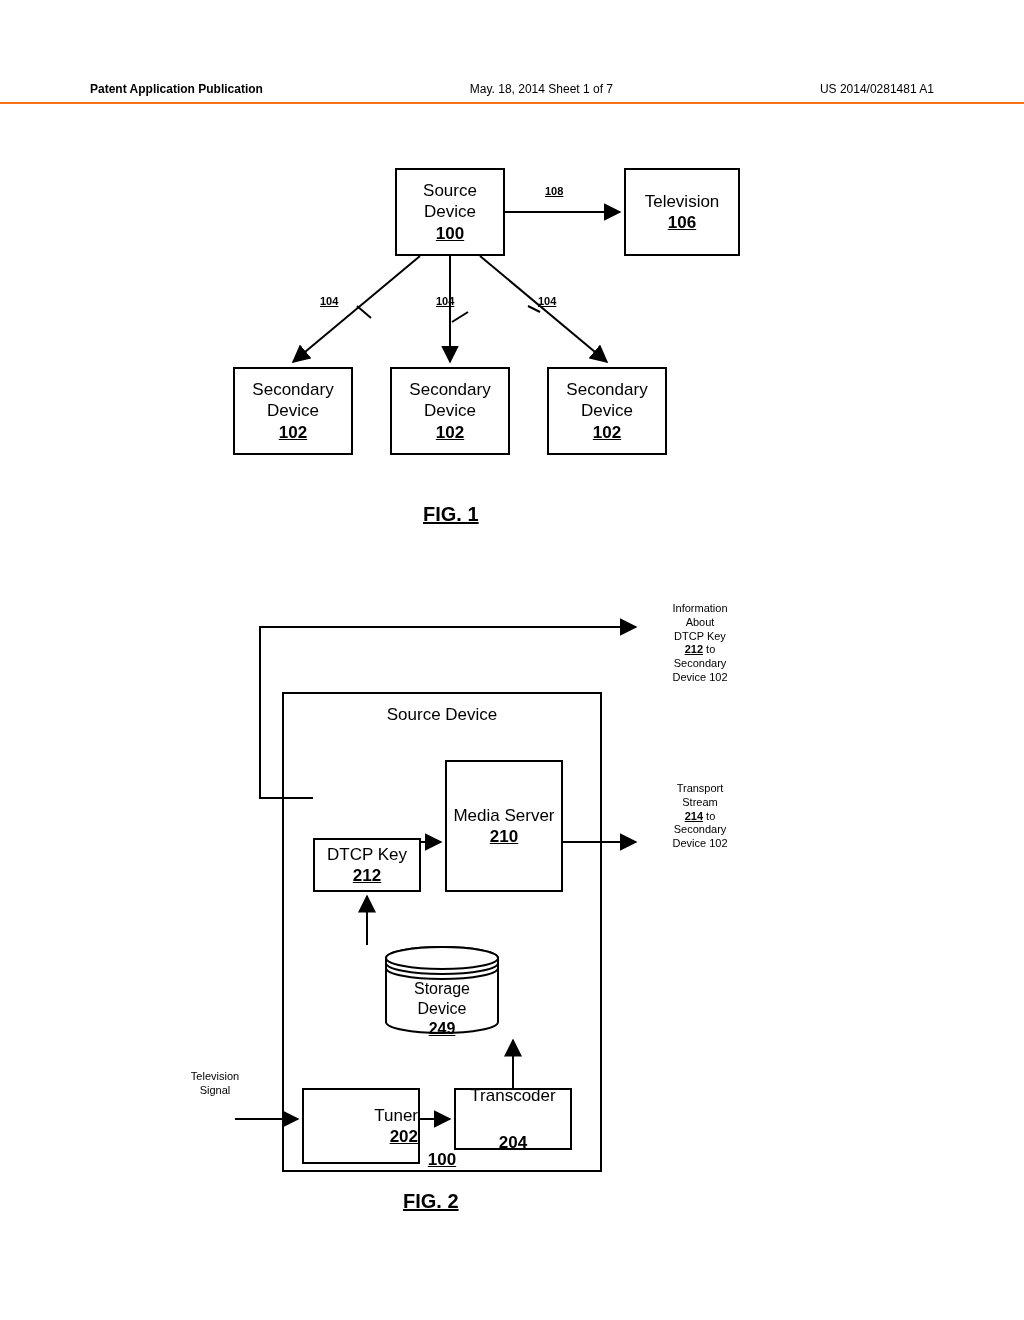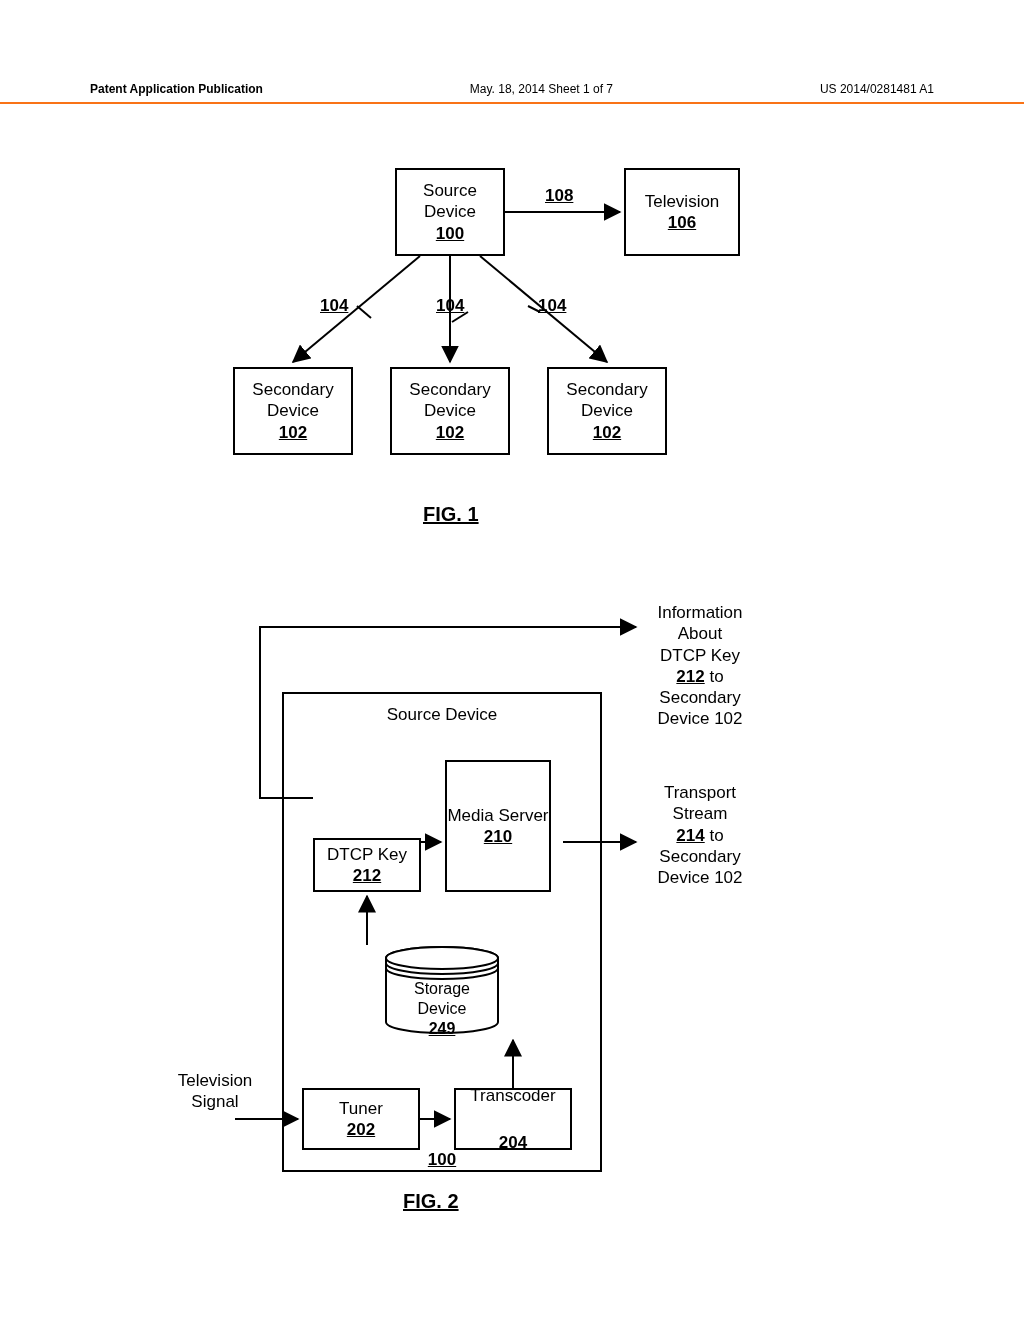--- a/index.html
+++ b/index.html
@@ -42,21 +42,21 @@
   .ref { text-decoration: underline; font-weight: bold; }
   .fig-label {
     position: absolute;
     font-weight: bold;
     text-decoration: underline;
     font-size: 20px;
   }
   .free-label {
     position: absolute;
     text-align: center;
-    font-size: 17px;
+    font-size: 11px;
     line-height: 1.25;
   }
   svg.overlay {
     position: absolute;
     left: 0; top: 0;
     width: 1024px; height: 1320px;
     pointer-events: none;
   }
 </style>
 </head>
@@ -107,41 +107,41 @@
   <div class="box" style="left:282px; top:692px; width:320px; height:480px; justify-content:space-between; padding-top:10px;">
     <div>Source Device</div>
     <div class="ref">100</div>
   </div>
 
   <div class="box" style="left:313px; top:838px; width:108px; height:54px;">
     <div>DTCP Key</div>
     <div class="ref">212</div>
   </div>
 
-  <div class="box" style="left:445px; top:760px; width:106px; height:132px;">
+  <div class="box" style="left:445px; top:760px; width:118px; height:132px;">
     <div>Media Server</div>
     <div class="ref">210</div>
   </div>
 
   <div style="position:absolute; left:384px; top:945px; width:116px; height:90px;">
     <svg width="116" height="90" viewBox="0 0 116 90">
       <ellipse cx="58" cy="13" rx="56" ry="11" fill="#fff" stroke="#000" stroke-width="2"></ellipse>
       <path d="M2 13 L2 77 A56 11 0 0 0 114 77 L114 13" fill="#fff" stroke="#000" stroke-width="2"></path>
       <ellipse cx="58" cy="13" rx="56" ry="11" fill="#fff" stroke="#000" stroke-width="2"></ellipse>
       <path d="M2 18 A56 11 0 0 0 114 18" fill="none" stroke="#000" stroke-width="2"></path>
       <path d="M2 23 A56 11 0 0 0 114 23" fill="none" stroke="#000" stroke-width="2"></path>
     </svg>
     <div style="position:absolute; left:0; top:34px; width:116px; text-align:center; font-size:16px; line-height:1.25;">
       <div>Storage</div>
       <div>Device</div>
       <div class="ref">249</div>
     </div>
   </div>
 
-  <div class="box" style="left:302px; top:1088px; width:118px; height:62px;">
+  <div class="box" style="left:302px; top:1088px; width:118px; height:76px;align-items:flex-end;">
     <div>Tuner</div>
     <div class="ref">202</div>
   </div>
 
   <div class="box" style="left:454px; top:1088px; width:118px; height:62px;gap:25px;">
     <div>Transcoder</div>
     <div class="ref">204</div>
   </div>
 
   <div class="free-label" style="left:165px; top:1070px; width:100px;">

